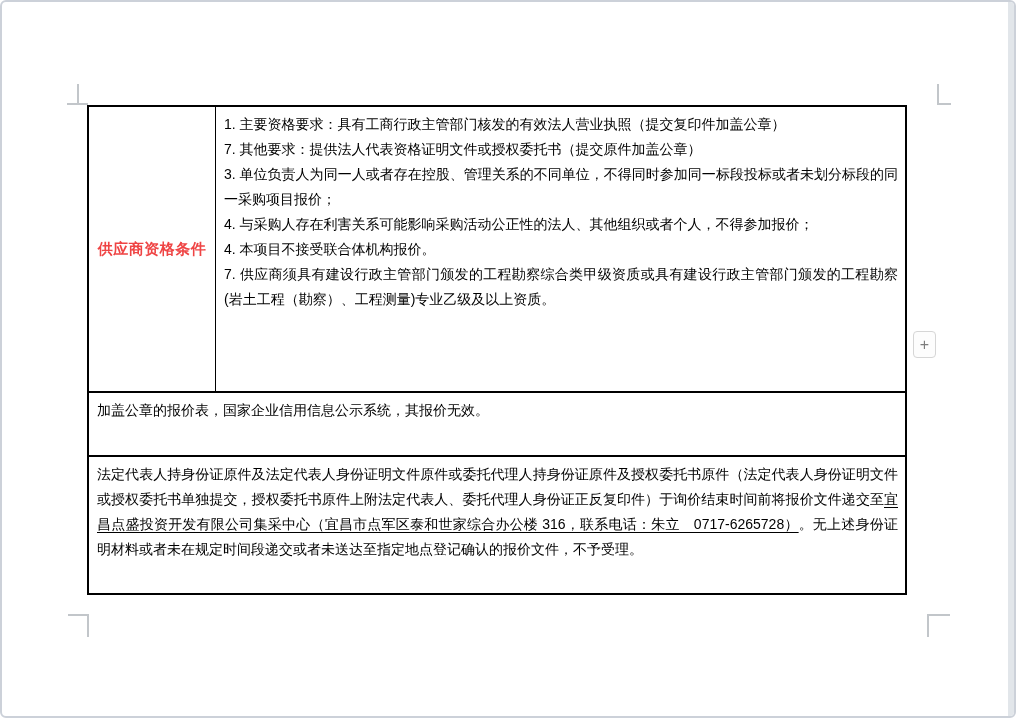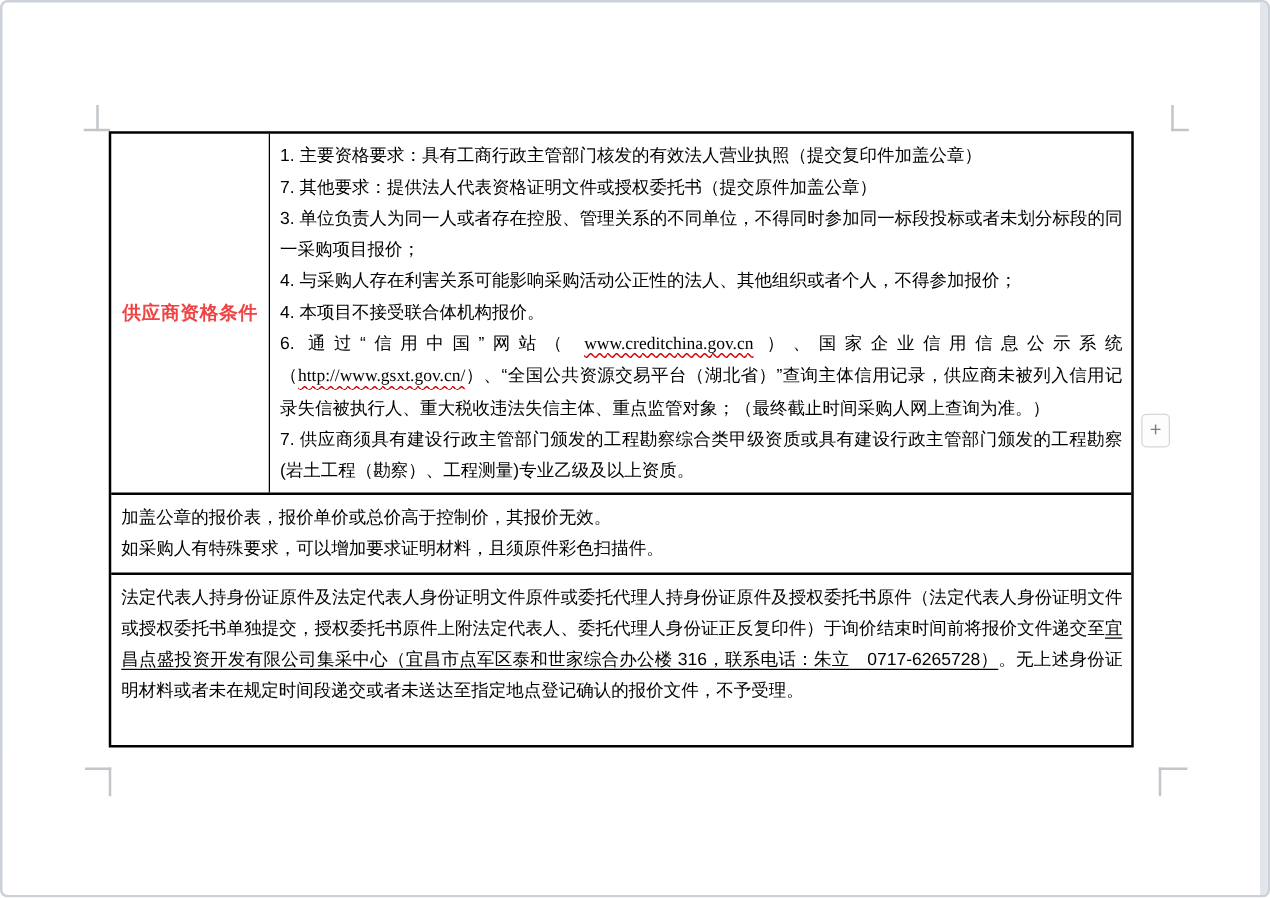--- a/index.html
+++ b/index.html
@@ -100,28 +100,26 @@
   <div class="doc-table">
     <div>
         <div class="t-row">
           <div class="label-cell">供应商资格条件</div>
           <div class="content-cell">
             <p><span class="seg-plain">1. 主要资格要求：具有工商行政主管部门核发的有效法人营业执照（提交复印件加盖公章）</span></p>
             <p><span class="seg-plain">7. 其他要求：提供法人代表资格证明文件或授权委托书（提交原件加盖公章）</span></p>
             <p><span class="seg-plain">3. 单位负责人为同一人或者存在控股、管理关系的不同单位，不得同时参加同一标段投标或者未划分标段的同一采购项目报价；</span></p>
             <p><span class="seg-plain">4. 与采购人存在利害关系可能影响采购活动公正性的法人、其他组织或者个人，不得参加报价；</span></p>
             <p><span class="seg-plain">4. 本项目不接受联合体机构报价。</span></p>
-            <p><span class="seg-plain">6. 通过“信用中国”网站（ </span><span class="seg-url">www.creditchina.gov.cn</span><span class="seg-plain"> ）、国家企业信用信息公示系统（</span><span class="seg-url">http://www.gsxt.gov.cn/</span><span class="seg-plain">）、“全国公共资源交易平台（湖北省）”查询主体信用记录，供应商未被列入信用记录失信被执行人、重大税收违法失信主体、重点监管对象；（最终截止时间采购人网上查询为准。）</span></p>
             <p><span class="seg-plain">7. 供应商须具有建设行政主管部门颁发的工程勘察综合类甲级资质或具有建设行政主管部门颁发的工程勘察(岩土工程（勘察）、工程测量)专业乙级及以上资质。</span></p>
           </div>
         </div>
         <div class="t-row">
           <div class="content-cell">
-            <p><span class="seg-plain">加盖公章的报价表，报价单价或总价高于控制价，其报价无效。</span></p>
-            <p><span class="seg-plain">如采购人有特殊要求，可以增加要求证明材料，且须原件彩色扫描件。</span></p>
+            <p><span class="seg-plain">加盖公章的报价表，国家企业信用信息公示系统，其报价无效。</span></p>
           </div>
         </div>
         <div class="t-row">
           <div class="content-cell">
             <p><span class="seg-plain">法定代表人持身份证原件及法定代表人身份证明文件原件或委托代理人持身份证原件及授权委托书原件（法定代表人身份证明文件或授权委托书单独提交，授权委托书原件上附法定代表人、委托代理人身份证正反复印件）于询价结束时间前将报价文件递交至</span><span class="seg-underline">宜昌点盛投资开发有限公司集采中心（宜昌市点军区泰和世家综合办公楼 316，联系电话：朱立　0717-6265728）</span><span class="seg-plain">。无上述身份证明材料或者未在规定时间段递交或者未送达至指定地点登记确认的报价文件，不予受理。</span></p>
           </div>
         </div>
       </div>
   </div>
 

